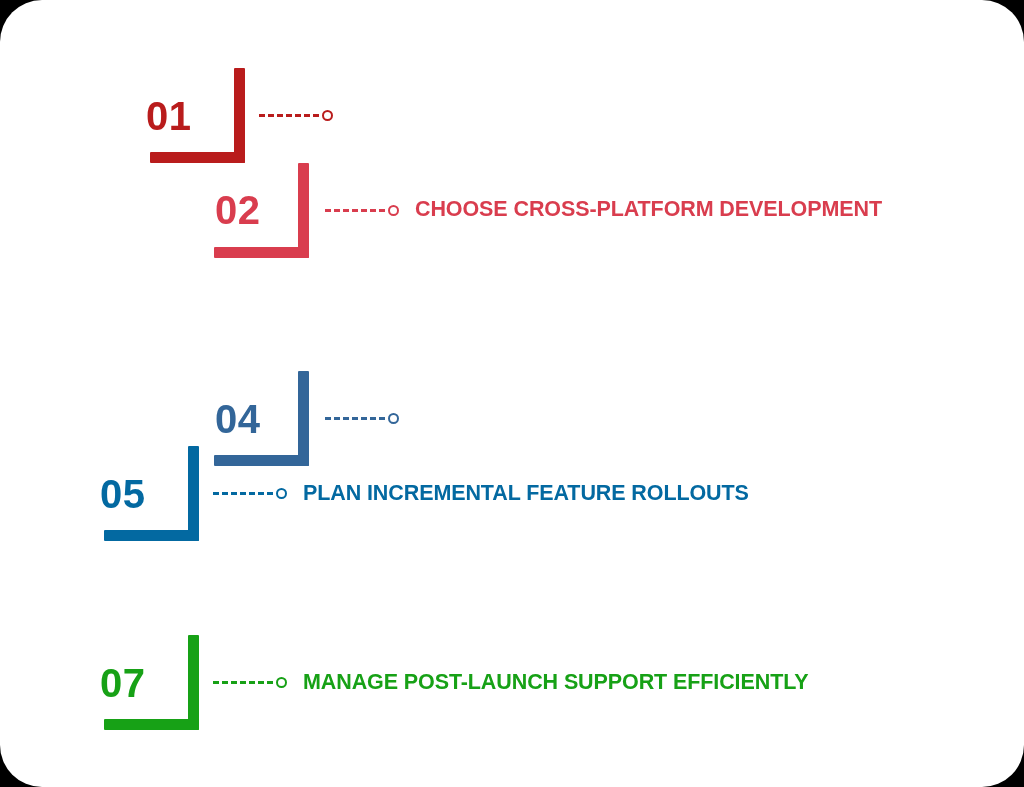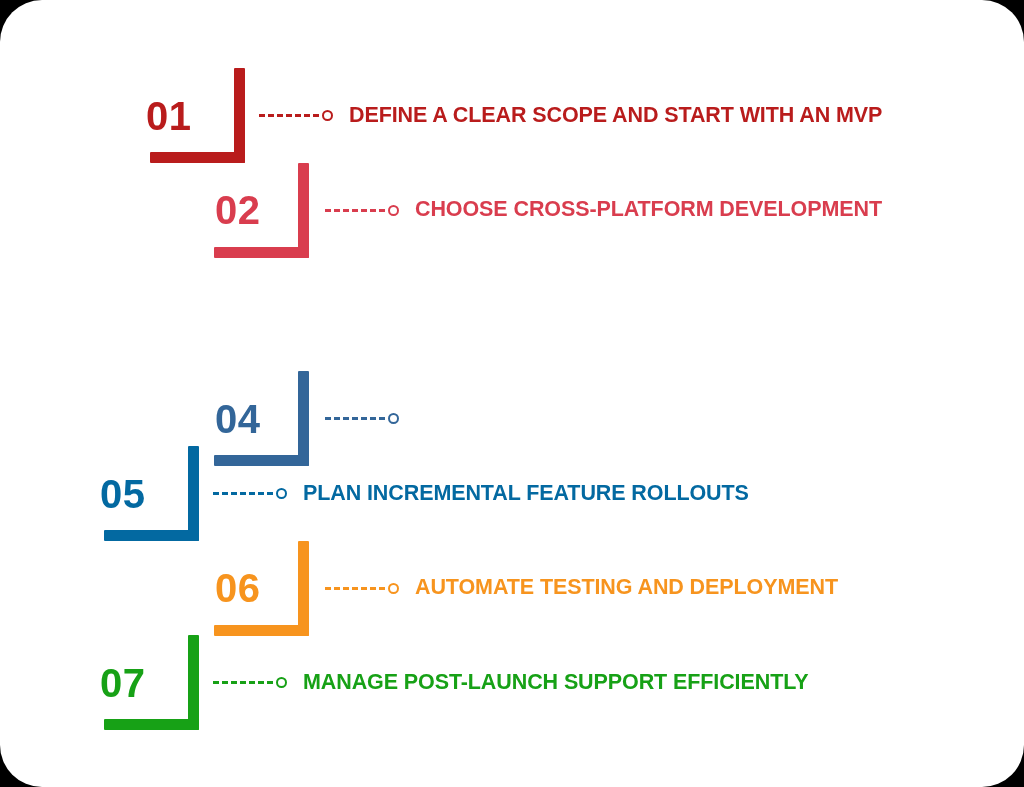--- a/index.html
+++ b/index.html
@@ -132,21 +132,20 @@
       <div class="step left" style="top: 68px; color: #b91c1c; margin-left: 46px;">
         <div class="bracket">
           <div class="vbar"></div>
           <div class="hbar"></div>
         </div>
         <div class="num">01</div>
         <div class="connector">
           <div class="dashes"></div>
           <div class="ring"></div>
         </div>
-        <div class="label">DEFINE A CLEAR SCOPE AND START WITH AN MVP</div>
       </div>
       <div class="step right" style="top: 162.5px; color: rgb(217, 61, 78); padding-left: 21px;">
         <div class="bracket">
           <div class="vbar"></div>
           <div class="hbar"></div>
         </div>
         <div class="num">02</div>
         <div class="connector">
           <div class="dashes"></div>
           <div class="ring"></div>
@@ -169,32 +168,20 @@
           <div class="vbar"></div>
           <div class="hbar"></div>
         </div>
         <div class="num">05</div>
         <div class="connector">
           <div class="dashes"></div>
           <div class="ring"></div>
         </div>
         <div class="label">PLAN INCREMENTAL FEATURE ROLLOUTS</div>
       </div>
-      <div class="step right" style="top: 540.5px; color: rgb(247, 148, 30);">
-        <div class="bracket">
-          <div class="vbar"></div>
-          <div class="hbar"></div>
-        </div>
-        <div class="num">06</div>
-        <div class="connector">
-          <div class="dashes"></div>
-          <div class="ring"></div>
-        </div>
-        <div class="label">AUTOMATE TESTING AND DEPLOYMENT</div>
-      </div>
       <div class="step left" style="top: 635px; color: rgb(23, 161, 22);">
         <div class="bracket">
           <div class="vbar"></div>
           <div class="hbar"></div>
         </div>
         <div class="num">07</div>
         <div class="connector">
           <div class="dashes"></div>
           <div class="ring"></div>
         </div>

